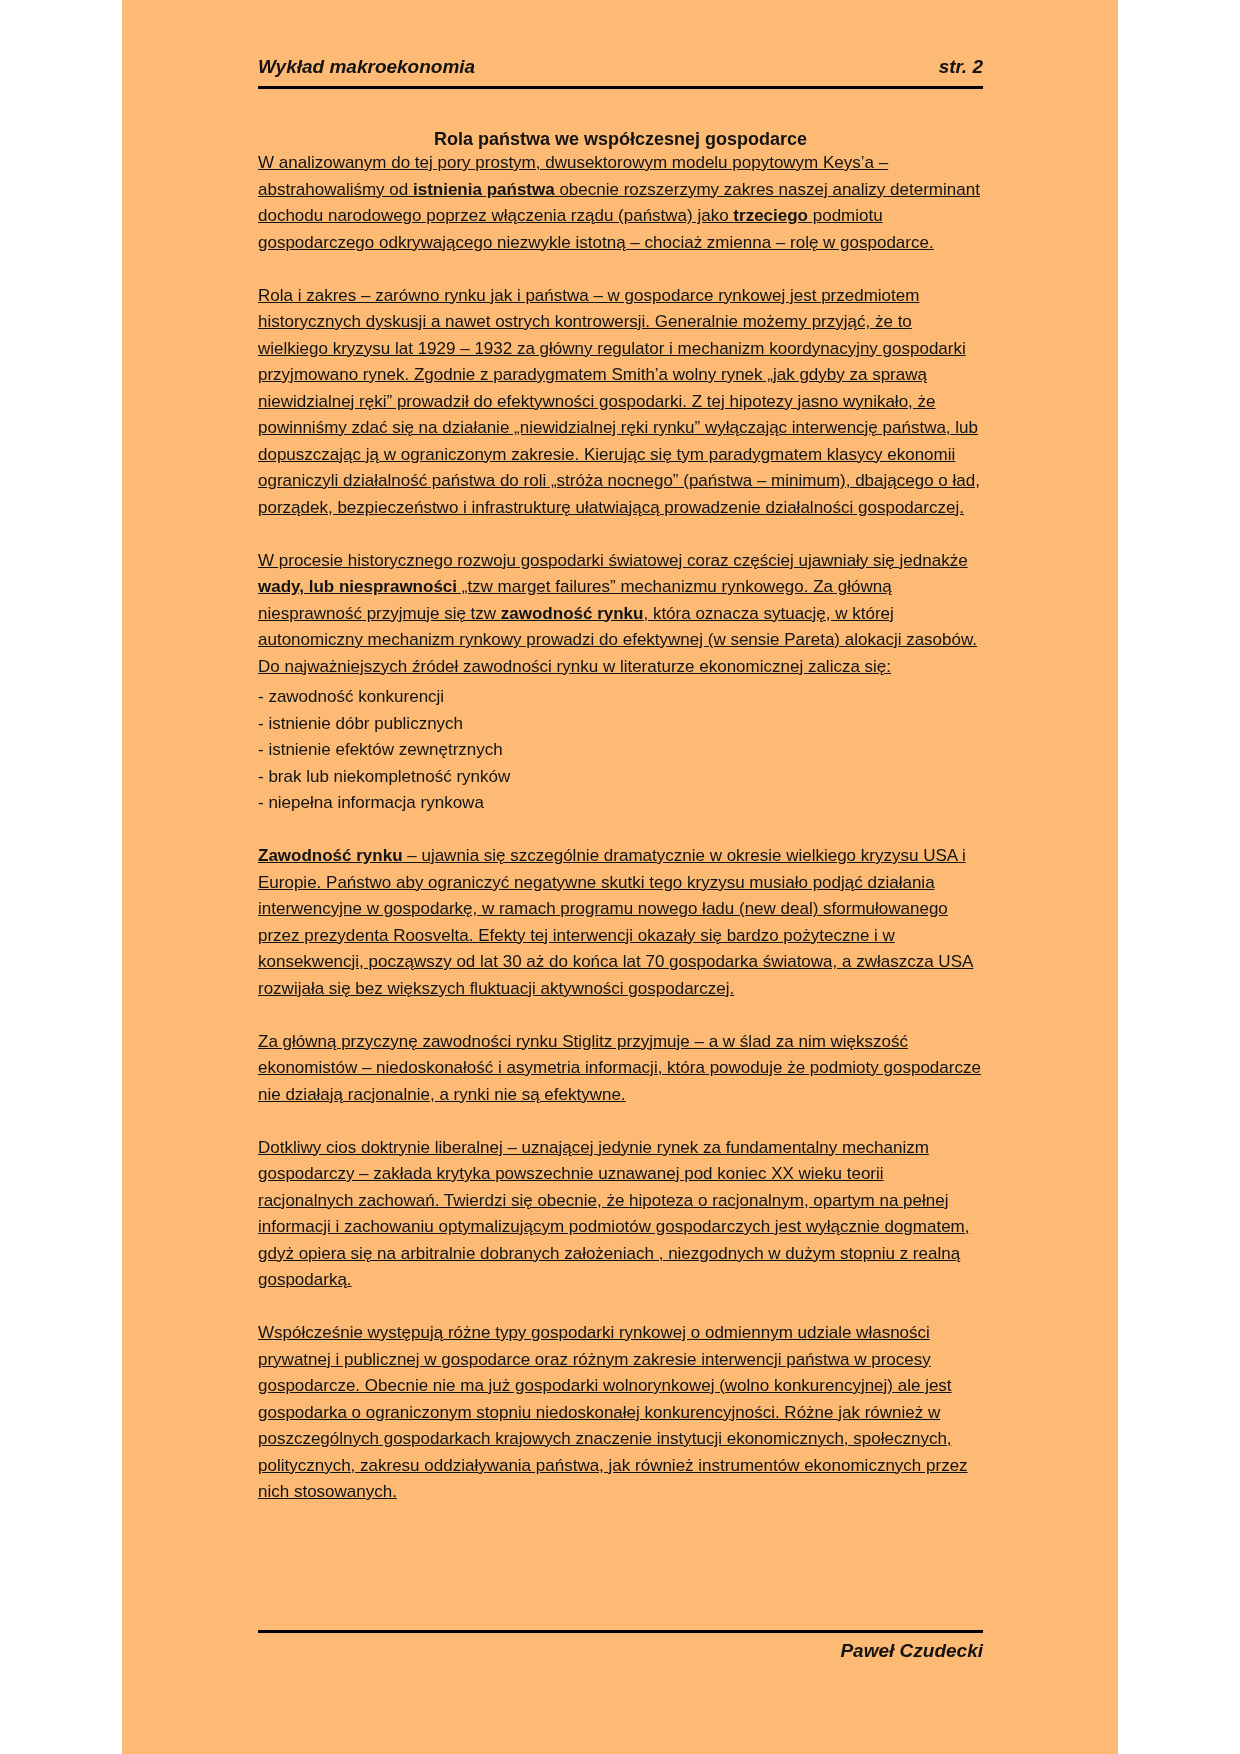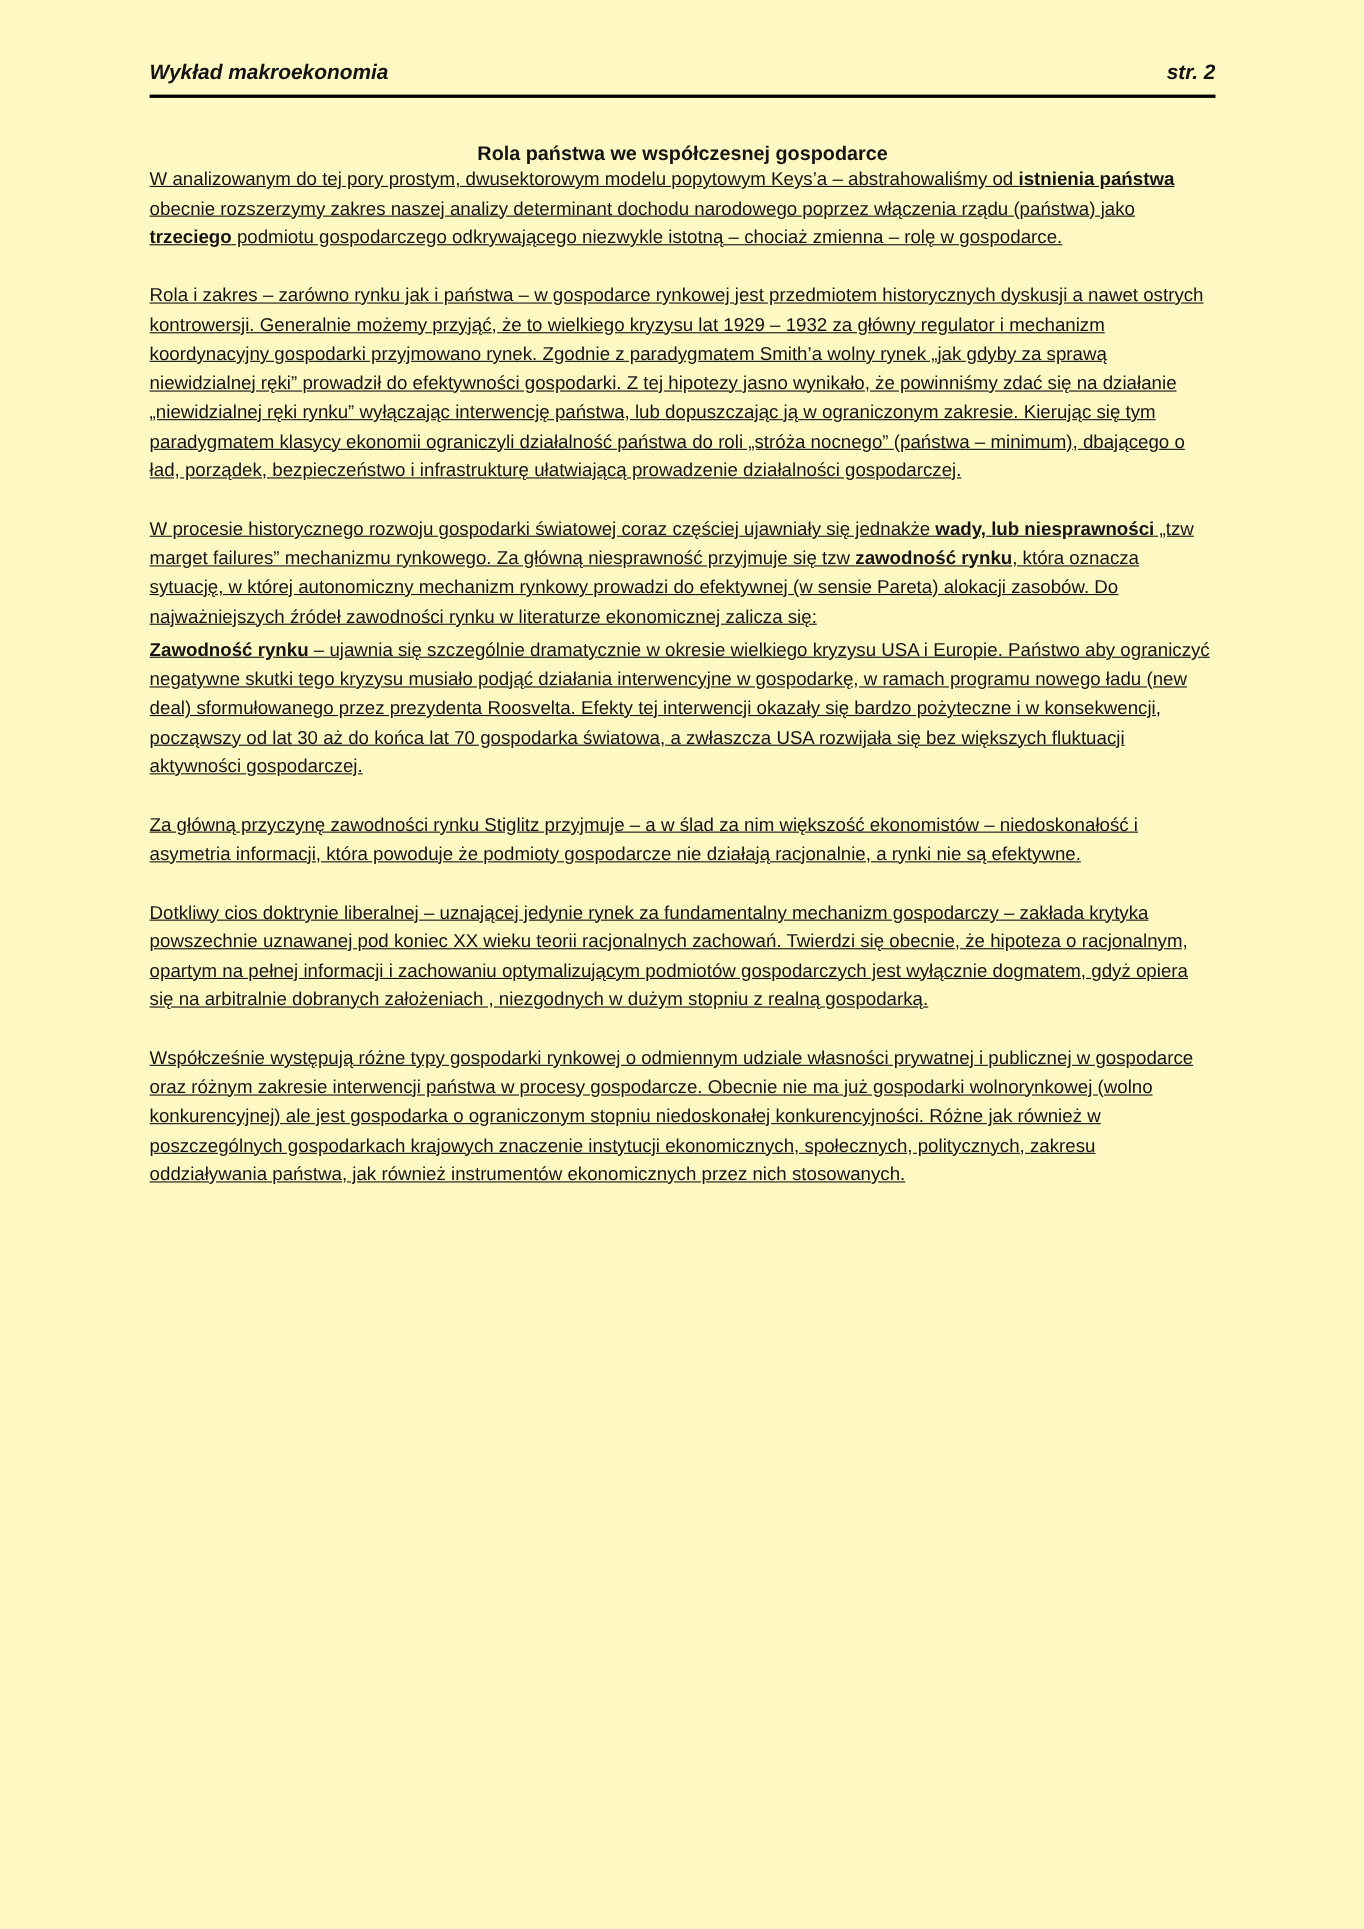--- a/index.html
+++ b/index.html
@@ -1,22 +1,22 @@
 <!DOCTYPE html>
 <html lang="pl"><head>
 <meta charset="utf-8">
 <style>
   * { margin: 0; padding: 0; box-sizing: border-box; }
   html, body { background: #ffffff; }
   .page {
     position: relative;
-    width: 1240px;
+    width: 996px;
     height: 1754px;
     margin: 0 auto;
-    background: #fef9c3;
+    background: #fdba74;
     color: #131313;
     font-family: "Liberation Sans", "DejaVu Sans", sans-serif;
     padding: 56px 135px 92px 136px;
     display: flex;
     flex-direction: column;
     overflow: hidden;
   }
   .header-row {
     display: flex;
     justify-content: space-between;
@@ -69,20 +69,33 @@
     <span>str. 2</span>
   </div>
   <hr class="rule">
 
   <h1 class="doc-title">Rola państwa we współczesnej gospodarce</h1>
 
   <div class="doc-body">
       <p class="para"><span class="run">W analizowanym do tej pory prostym, dwusektorowym modelu popytowym Keys’a – abstrahowaliśmy od </span><span class="run bold">istnienia państwa</span><span class="run"> obecnie rozszerzymy zakres naszej analizy determinant dochodu narodowego poprzez włączenia rządu (państwa) jako </span><span class="run bold">trzeciego</span><span class="run"> podmiotu gospodarczego odkrywającego niezwykle istotną – chociaż zmienna – rolę w gospodarce.</span></p>
       <p class="para"><span class="run">Rola i zakres – zarówno rynku jak i państwa – w gospodarce rynkowej jest przedmiotem historycznych dyskusji a nawet ostrych kontrowersji. Generalnie możemy przyjąć, że to wielkiego kryzysu lat 1929 – 1932 za główny regulator i mechanizm koordynacyjny gospodarki przyjmowano rynek. Zgodnie z paradygmatem Smith’a wolny rynek „jak gdyby za sprawą niewidzialnej ręki” prowadził do efektywności gospodarki. Z tej hipotezy jasno wynikało, że powinniśmy zdać się na działanie „niewidzialnej ręki rynku” wyłączając interwencję państwa, lub dopuszczając ją w ograniczonym zakresie. Kierując się tym paradygmatem klasycy ekonomii ograniczyli działalność państwa do roli „stróża nocnego” (państwa – minimum), dbającego o ład, porządek, bezpieczeństwo i infrastrukturę ułatwiającą prowadzenie działalności gospodarczej.</span></p>
       <p class="para tight"><span class="run">W procesie historycznego rozwoju gospodarki światowej coraz częściej ujawniały się jednakże </span><span class="run bold">wady, lub niesprawności</span><span class="run"> „tzw marget failures” mechanizmu rynkowego. Za główną niesprawność przyjmuje się tzw </span><span class="run bold">zawodność rynku</span><span class="run">, która oznacza sytuację, w której autonomiczny mechanizm rynkowy prowadzi do efektywnej (w sensie Pareta) alokacji zasobów. Do najważniejszych źródeł zawodności rynku w literaturze ekonomicznej zalicza się:</span></p>
+      <div class="list">
+        <div class="list-item">- zawodność konkurencji</div>
+        <div class="list-item">- istnienie dóbr publicznych</div>
+        <div class="list-item">- istnienie efektów zewnętrznych</div>
+        <div class="list-item">- brak lub niekompletność rynków</div>
+        <div class="list-item">- niepełna informacja rynkowa</div>
+      </div>
       <p class="para"><span class="run bold">Zawodność rynku</span><span class="run"> – ujawnia się szczególnie dramatycznie w okresie wielkiego kryzysu USA i Europie. Państwo aby ograniczyć negatywne skutki tego kryzysu musiało podjąć działania interwencyjne w gospodarkę, w ramach programu nowego ładu (new deal) sformułowanego przez prezydenta Roosvelta. Efekty tej interwencji okazały się bardzo pożyteczne i w konsekwencji, począwszy od lat 30 aż do końca lat 70 gospodarka światowa, a zwłaszcza USA rozwijała się bez większych fluktuacji aktywności gospodarczej.</span></p>
       <p class="para"><span class="run">Za główną przyczynę zawodności rynku Stiglitz przyjmuje – a w ślad za nim większość ekonomistów – niedoskonałość i asymetria informacji, która powoduje że podmioty gospodarcze nie działają racjonalnie, a rynki nie są efektywne.</span></p>
       <p class="para"><span class="run">Dotkliwy cios doktrynie liberalnej – uznającej jedynie rynek za fundamentalny mechanizm gospodarczy – zakłada krytyka powszechnie uznawanej pod koniec XX wieku teorii racjonalnych zachowań. Twierdzi się obecnie, że hipoteza o racjonalnym, opartym na pełnej informacji i zachowaniu optymalizującym podmiotów gospodarczych jest wyłącznie dogmatem, gdyż opiera się na arbitralnie dobranych założeniach , niezgodnych w dużym stopniu z realną gospodarką.</span></p>
       <p class="para"><span class="run">Współcześnie występują różne typy gospodarki rynkowej o odmiennym udziale własności prywatnej i publicznej w gospodarce oraz różnym zakresie interwencji państwa w procesy gospodarcze. Obecnie nie ma już gospodarki wolnorynkowej (wolno konkurencyjnej) ale jest gospodarka o ograniczonym stopniu niedoskonałej konkurencyjności. Różne jak również w poszczególnych gospodarkach krajowych znaczenie instytucji ekonomicznych, społecznych, politycznych, zakresu oddziaływania państwa, jak również instrumentów ekonomicznych przez nich stosowanych.</span></p>
     </div>
 
+  <div class="footer">
+    <hr class="rule">
+    <div class="footer-row">
+      <span>Paweł Czudecki</span>
+    </div>
+  </div>
 
 </div>
 
 </body></html>

